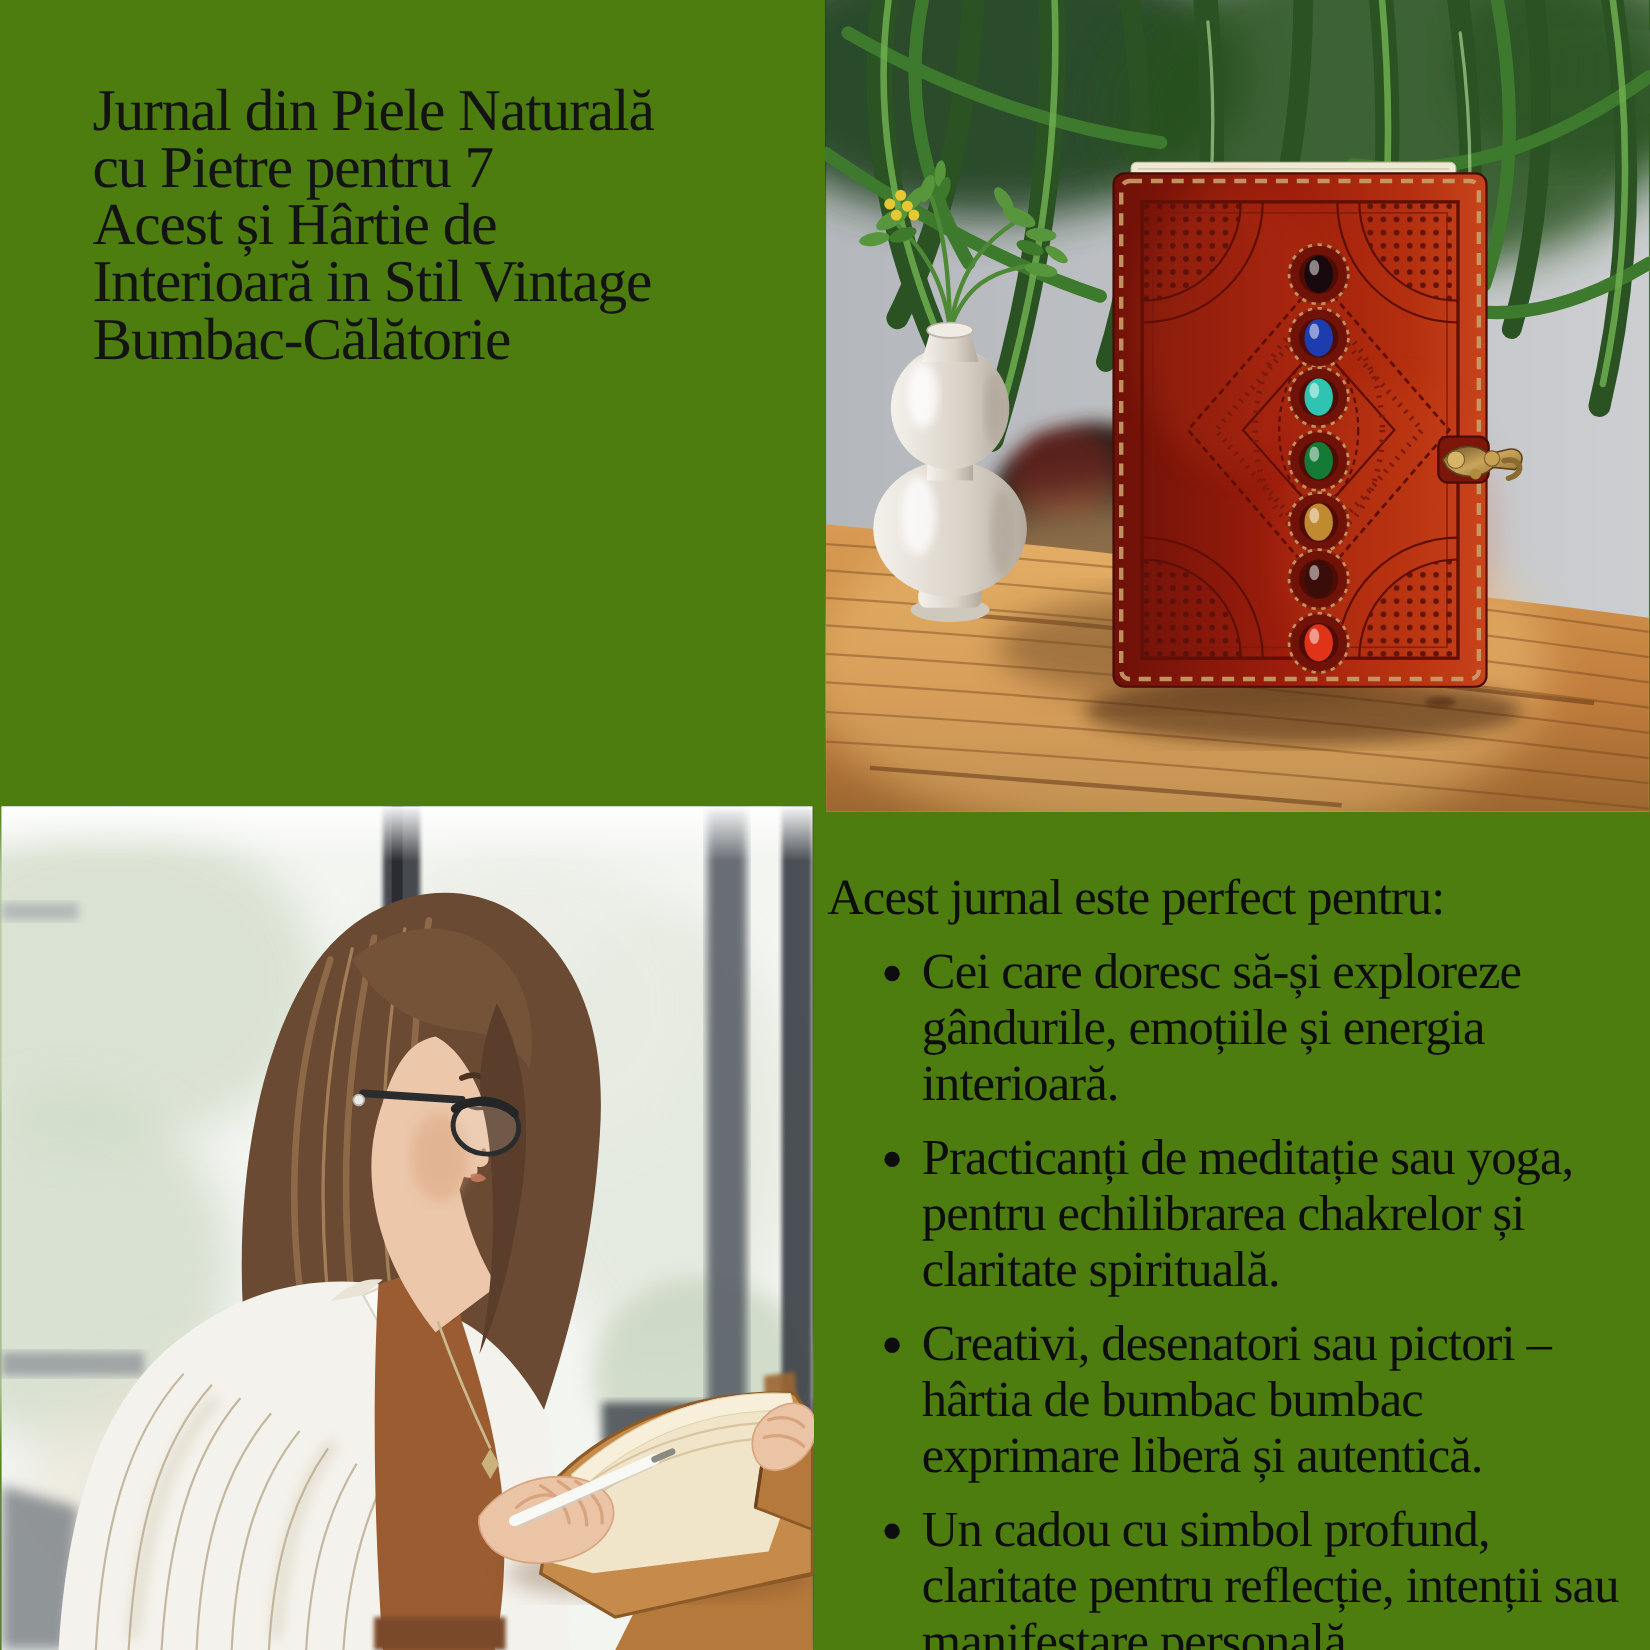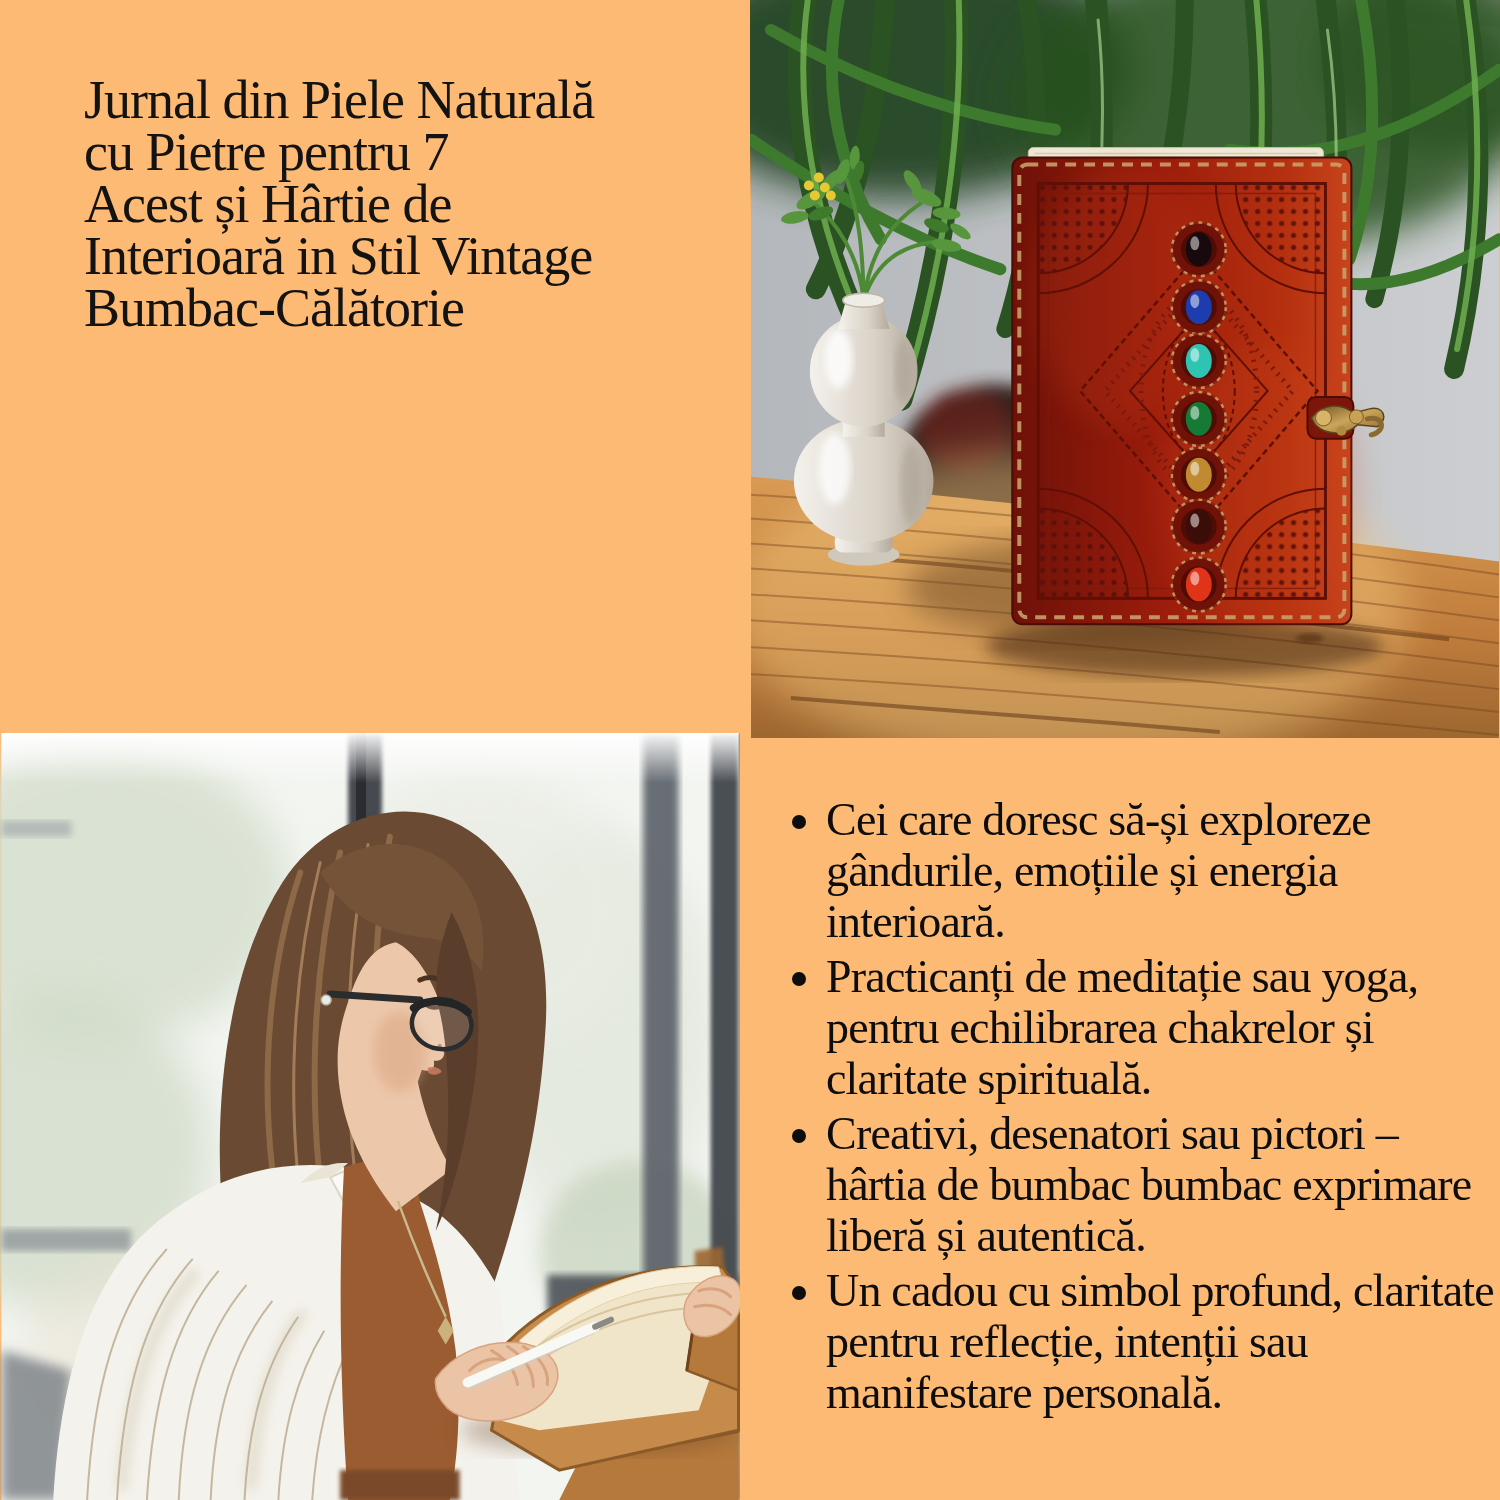--- a/index.html
+++ b/index.html
@@ -1,32 +1,32 @@
 <!DOCTYPE html>
 <html><head>
 <meta charset="utf-8">
 <style>
   html,body{margin:0;padding:0;background:#ffffff;}
-  .canvas{position:relative;width:1500px;height:1500px;background:#fdba74;overflow:hidden;
+  .canvas{position:relative;width:1500px;height:1500px;background:#4d7c0f;overflow:hidden;
           font-family:"Liberation Serif", serif;color:#131313;}
   
   .title-block{position:absolute;left:84px;top:74px;width:668px;}
   .title-line{font-size:54px;line-height:52px;letter-spacing:-1px;font-weight:400;color:#131313;white-space:nowrap;}
   .logo-wrap{position:absolute;left:88px;top:448px;width:505px;height:180px;}
   .logo-wrap svg{display:block;width:100%;height:100%;}
   .logo-text{font-family:"Liberation Serif", serif;font-weight:700;}
   
   .photo-tr{position:absolute;left:750px;top:0;width:750px;height:738px;}
   .photo-bl{position:absolute;left:0;top:733px;width:740px;height:767px;}
   .photo-tr svg,.photo-bl svg{display:block;width:100%;height:100%;}
   
   .benefits{position:absolute;left:752px;top:790px;width:746px;font-size:46px;line-height:51px;letter-spacing:-0.8px;color:#0d0d0d;}
   .benefits-heading{margin:0;}
   .benefits ul{margin:0;padding:0 0 0 70px;list-style:disc outside;}
-  .benefits li{margin:4px;padding:0;}
+  .benefits li{margin:16px;padding:0;}
 </style>
 </head>
 <body>
 
 <div class="canvas">
 
   <div class="title-block">
     <div class="title-line">Jurnal din Piele Naturală</div>
     <div class="title-line">cu Pietre pentru 7</div>
     <div class="title-line">Acest și Hârtie de</div>
@@ -453,20 +453,21 @@
         <line x1="470" y1="658" x2="594" y2="602" stroke="#cfcfc8" stroke-width="3" opacity="0.7"></line>
         <line x1="468" y1="652" x2="596" y2="596" stroke="#f8f8f5" stroke-width="10" stroke-linecap="round"></line>
         <line x1="596" y1="596" x2="612" y2="589" stroke="#8a8a84" stroke-width="6" stroke-linecap="round"></line>
       </g>
 
       <rect x="0" y="0" width="740" height="50" fill="url(#fadeTop)"></rect>
     </svg>
   </div>
 
   <div class="benefits">
+    <p class="benefits-heading">Acest jurnal este perfect pentru:</p>
     <ul>
       <li>Cei care doresc să-și exploreze gândurile, emoțiile și energia interioară.</li>
       <li>Practicanți de meditație sau yoga, pentru echilibrarea chakrelor și claritate spirituală.</li>
       <li>Creativi, desenatori sau pictori – hârtia de bumbac bumbac exprimare liberă și autentică.</li>
       <li>Un cadou cu simbol profund, claritate pentru reflecție, intenții sau manifestare personală.</li>
     </ul>
   </div>
 
 </div>
 

